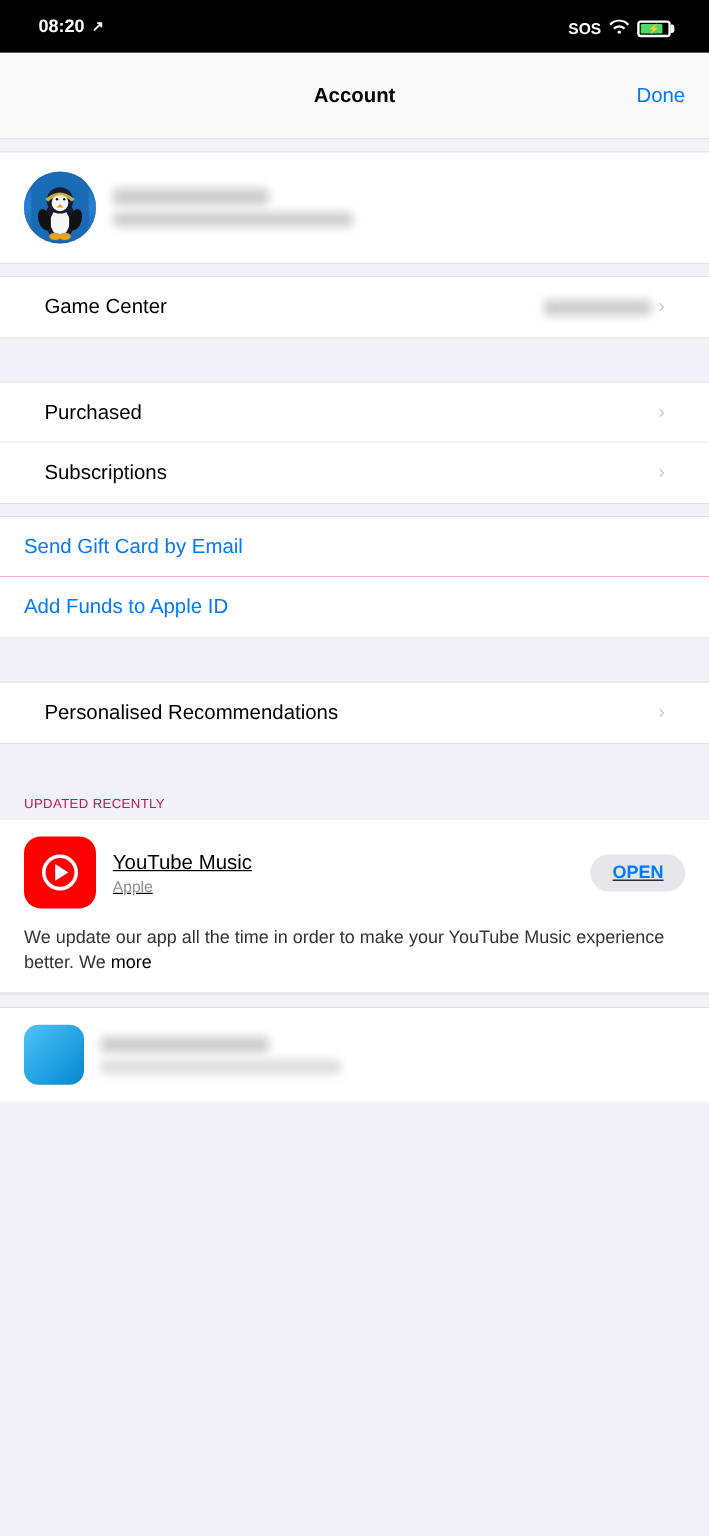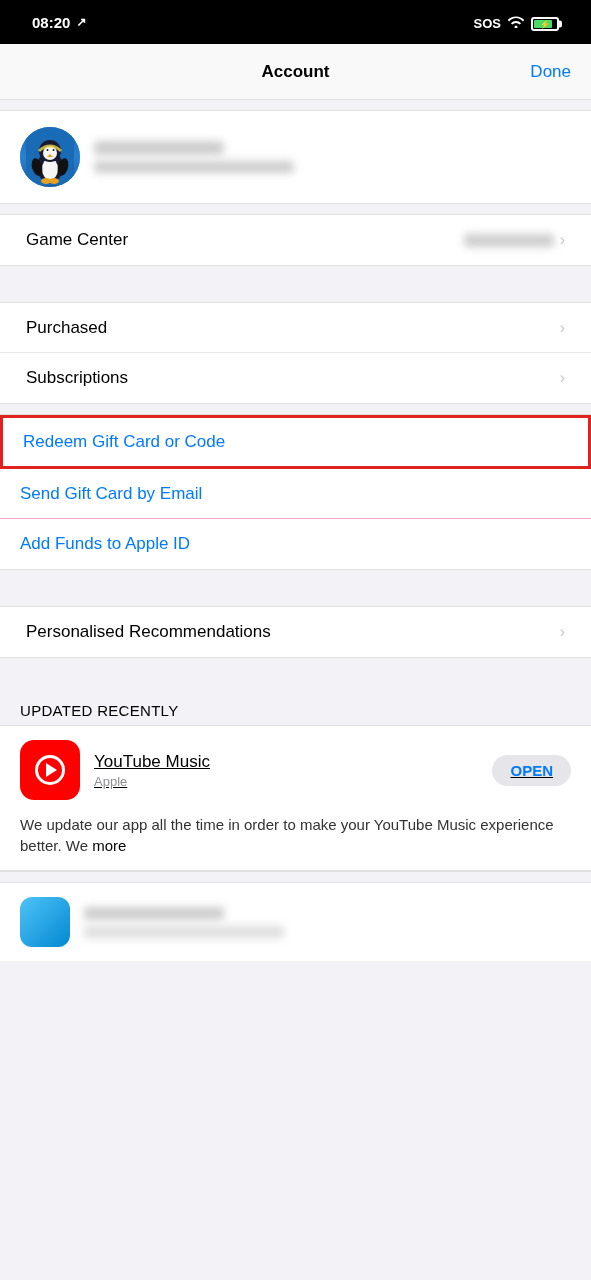--- a/index.html
+++ b/index.html
@@ -58,21 +58,21 @@
       transform: translate(-50%, -50%);
       font-size: 9px;
       color: #000;
       z-index: 1;
     }
     .battery-wrapper { position: relative; }
 
     
     .nav-bar {
       background: #f9f9f9;
-      height: 56px;
+      height: 72px;
       display: flex;
       align-items: center;
       justify-content: center;
       position: relative;
       border-bottom: 1px solid #e0e0e0;
     }
     .nav-title {
       font-size: 17px;
       font-weight: 600;
       color: #000;
@@ -142,21 +142,21 @@
       filter: blur(4px);
     }
     .blur-name { width: 130px; }
     .blur-email { width: 200px; height: 12px; }
 
     
     .list-row {
       display: flex;
       align-items: center;
       justify-content: space-between;
-      padding: 14px 26px;
+      padding: 14px 37px;
       background: #fff;
       border-bottom: 1px solid #e8e8e8;
       min-height: 50px;
     }
     .list-row:last-child { border-bottom: none; }
     .row-label {
       font-size: 17px;
       color: #000;
     }
     .row-right {
@@ -199,22 +199,22 @@
       background: #fff;
       border: 3px solid #e0221e;
       min-height: 50px;
       position: relative;
       z-index: 2;
     }
 
     
     .section-header {
       padding: 8px 20px 6px;
-      font-size: 15px;
-      color: #000000;
+      font-size: 11px;
+      color: #be185d;
       font-weight: 400;
       letter-spacing: 0.3px;
       text-transform: uppercase;
       background: #f2f2f7;
     }
 
     
     .updated-section {
       background: #fff;
       border-top: 1px solid #e0e0e0;
@@ -404,23 +404,20 @@
     <div class="row-right">
       <span class="chevron">›</span>
     </div>
   </div>
 </div>
 
 <div class="section-gap-small"></div>
 
 <div class="card-section">
 
-  <div class="highlighted-row">
-    <span class="link-label">Redeem Gift Card or Code</span>
-  </div>
 
   <div class="link-row">
     <span class="link-label">Send Gift Card by Email</span>
   </div>
 
   <div class="link-row">
     <span class="link-label">Add Funds to Apple ID</span>
   </div>
 </div>
 

